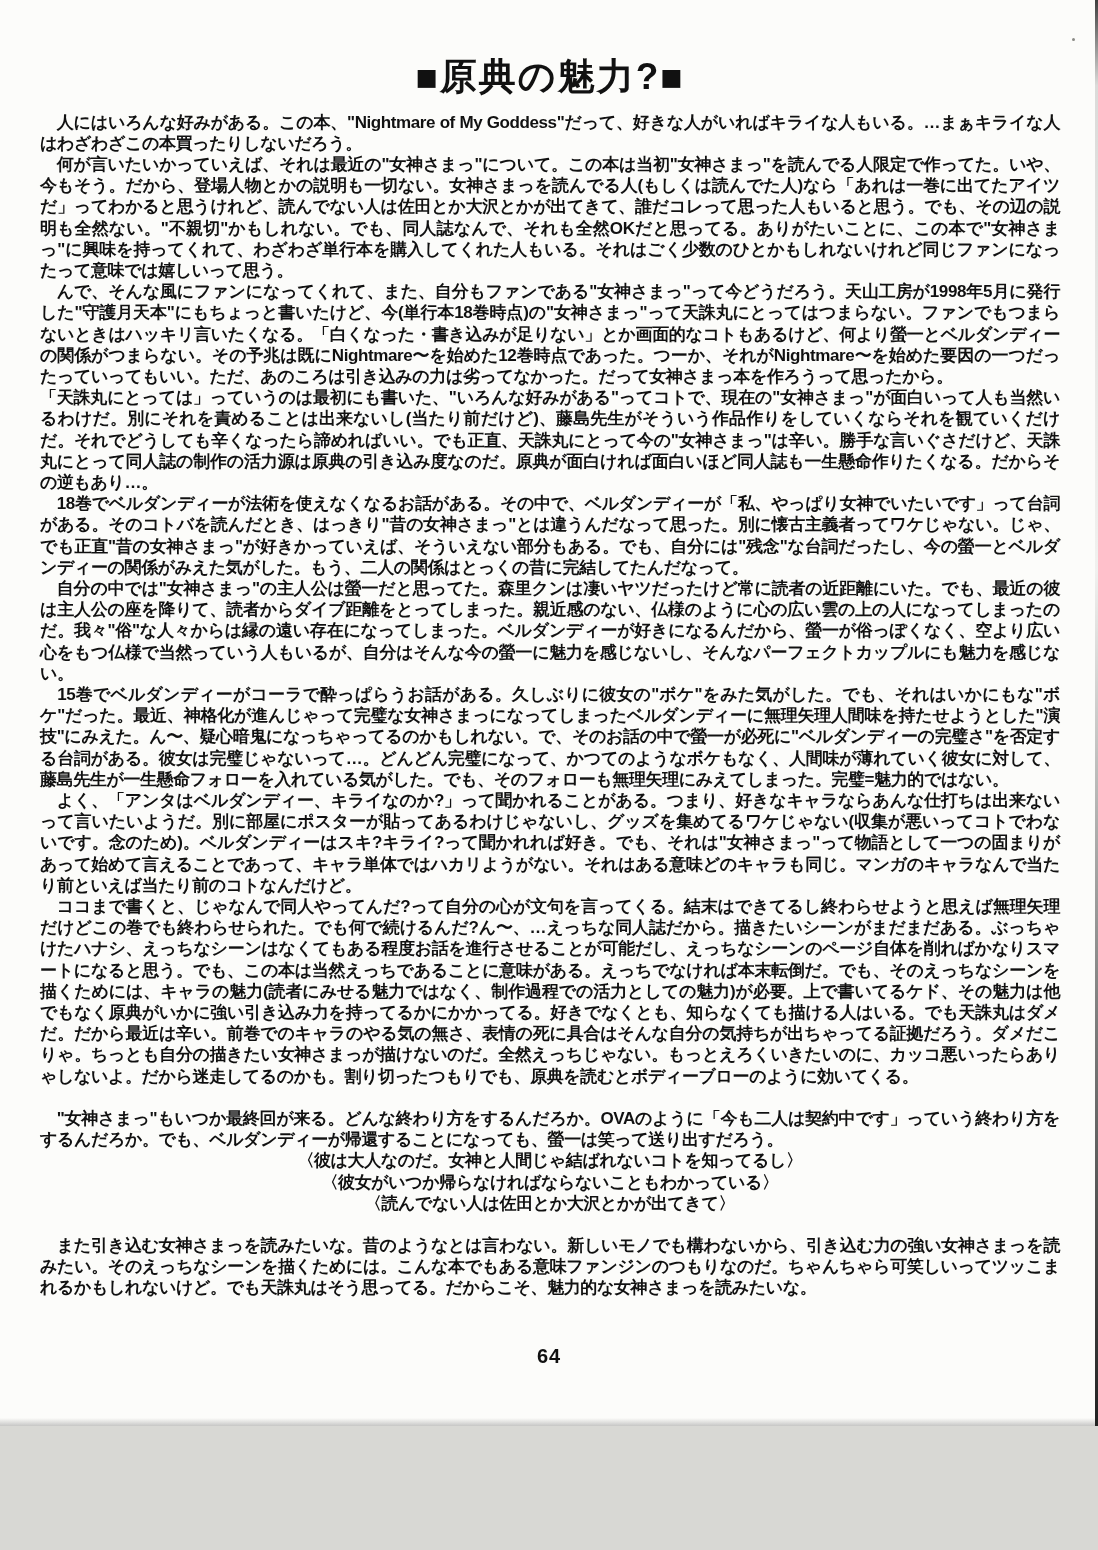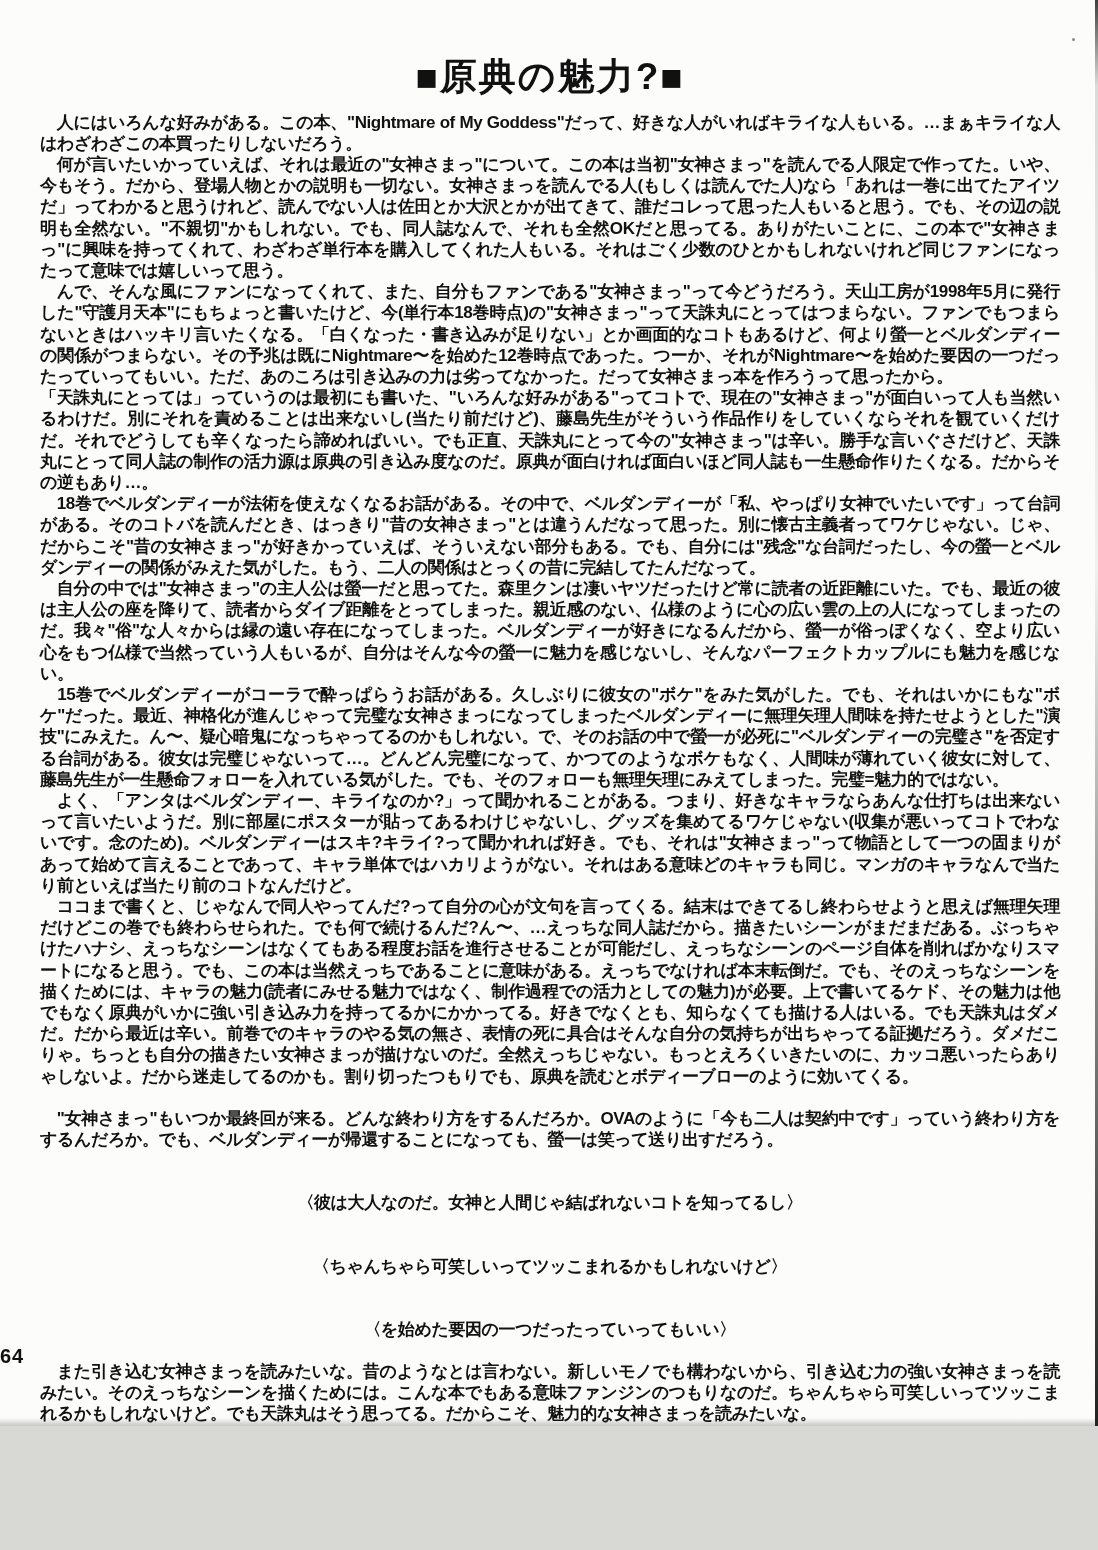--- a/index.html
+++ b/index.html
@@ -26,25 +26,26 @@
   .body-text{margin:0;}
   .para{
     margin:0;
     font-size:17px;
     line-height:21.2px;
     font-weight:bold;
     letter-spacing:-0.4px;
     text-align:justify;
     text-justify:inter-ideograph;
   }
-  .para.center{text-align:center;margin-top:42px;}
+  .para.center{text-align:center;}
   .para.gap1{margin-top:21px;}
   .footer{
     position:absolute;
     left:0;right:0;bottom:58px;
+    text-align:center;
     font-size:20px;
     font-weight:bold;
     letter-spacing:1px;
   }
   
   .edge-right{
     position:absolute;top:0;right:0;width:3px;height:100%;
     background:linear-gradient(180deg,
       rgba(30,30,30,.85) 0%, rgba(30,30,30,.15) 6%,
       rgba(30,30,30,.05) 40%, rgba(30,30,30,.55) 70%,
@@ -71,37 +72,37 @@
   <div class="body-text">
 
       <p class="para">　人にはいろんな好みがある。この本、"Nightmare of My Goddess"だって、好きな人がいればキライな人もいる。…まぁキライな人はわざわざこの本買ったりしないだろう。</p>
 
       <p class="para">　何が言いたいかっていえば、それは最近の"女神さまっ"について。この本は当初"女神さまっ"を読んでる人限定で作ってた。いや、今もそう。だから、登場人物とかの説明も一切ない。女神さまっを読んでる人(もしくは読んでた人)なら「あれは一巻に出てたアイツだ」ってわかると思うけれど、読んでない人は佐田とか大沢とかが出てきて、誰だコレって思った人もいると思う。でも、その辺の説明も全然ない。"不親切"かもしれない。でも、同人誌なんで、それも全然OKだと思ってる。ありがたいことに、この本で"女神さまっ"に興味を持ってくれて、わざわざ単行本を購入してくれた人もいる。それはごく少数のひとかもしれないけれど同じファンになったって意味では嬉しいって思う。</p>
 
       <p class="para">　んで、そんな風にファンになってくれて、また、自分もファンである"女神さまっ"って今どうだろう。天山工房が1998年5月に発行した"守護月天本"にもちょっと書いたけど、今(単行本18巻時点)の"女神さまっ"って天誅丸にとってはつまらない。ファンでもつまらないときはハッキリ言いたくなる。「白くなった・書き込みが足りない」とか画面的なコトもあるけど、何より螢一とベルダンディーの関係がつまらない。その予兆は既にNightmare〜を始めた12巻時点であった。つーか、それがNightmare〜を始めた要因の一つだったっていってもいい。ただ、あのころは引き込みの力は劣ってなかった。だって女神さまっ本を作ろうって思ったから。</p>
 
       <p class="para">「天誅丸にとっては」っていうのは最初にも書いた、"いろんな好みがある"ってコトで、現在の"女神さまっ"が面白いって人も当然いるわけだ。別にそれを責めることは出来ないし(当たり前だけど)、藤島先生がそういう作品作りをしていくならそれを観ていくだけだ。それでどうしても辛くなったら諦めればいい。でも正直、天誅丸にとって今の"女神さまっ"は辛い。勝手な言いぐさだけど、天誅丸にとって同人誌の制作の活力源は原典の引き込み度なのだ。原典が面白ければ面白いほど同人誌も一生懸命作りたくなる。だからその逆もあり…。</p>
 
-      <p class="para">　18巻でベルダンディーが法術を使えなくなるお話がある。その中で、ベルダンディーが「私、やっぱり女神でいたいです」って台詞がある。そのコトバを読んだとき、はっきり"昔の女神さまっ"とは違うんだなって思った。別に懐古主義者ってワケじゃない。じゃ、だからこそ"昔の女神さまっ"が好きかっていえば、そういえない部分もある。でも、自分には"残念"な台詞だったし、今の螢一とベルダンディーの関係がみえた気がした。もう、二人の関係はとっくの昔に完結してたんだなって。</p>
+      <p class="para">　18巻でベルダンディーが法術を使えなくなるお話がある。その中で、ベルダンディーが「私、やっぱり女神でいたいです」って台詞がある。そのコトバを読んだとき、はっきり"昔の女神さまっ"とは違うんだなって思った。別に懐古主義者ってワケじゃない。じゃ、でも正直"昔の女神さまっ"が好きかっていえば、そういえない部分もある。でも、自分には"残念"な台詞だったし、今の螢一とベルダンディーの関係がみえた気がした。もう、二人の関係はとっくの昔に完結してたんだなって。</p>
 
       <p class="para">　自分の中では"女神さまっ"の主人公は螢一だと思ってた。森里クンは凄いヤツだったけど常に読者の近距離にいた。でも、最近の彼は主人公の座を降りて、読者からダイブ距離をとってしまった。親近感のない、仏様のように心の広い雲の上の人になってしまったのだ。我々"俗"な人々からは縁の遠い存在になってしまった。ベルダンディーが好きになるんだから、螢一が俗っぽくなく、空より広い心をもつ仏様で当然っていう人もいるが、自分はそんな今の螢一に魅力を感じないし、そんなパーフェクトカップルにも魅力を感じない。</p>
 
       <p class="para">　15巻でベルダンディーがコーラで酔っぱらうお話がある。久しぶりに彼女の"ボケ"をみた気がした。でも、それはいかにもな"ボケ"だった。最近、神格化が進んじゃって完璧な女神さまっになってしまったベルダンディーに無理矢理人間味を持たせようとした"演技"にみえた。ん〜、疑心暗鬼になっちゃってるのかもしれない。で、そのお話の中で螢一が必死に"ベルダンディーの完璧さ"を否定する台詞がある。彼女は完璧じゃないって…。どんどん完璧になって、かつてのようなボケもなく、人間味が薄れていく彼女に対して、藤島先生が一生懸命フォローを入れている気がした。でも、そのフォローも無理矢理にみえてしまった。完璧=魅力的ではない。</p>
 
       <p class="para">　よく、「アンタはベルダンディー、キライなのか?」って聞かれることがある。つまり、好きなキャラならあんな仕打ちは出来ないって言いたいようだ。別に部屋にポスターが貼ってあるわけじゃないし、グッズを集めてるワケじゃない(収集が悪いってコトでわないです。念のため)。ベルダンディーはスキ?キライ?って聞かれれば好き。でも、それは"女神さまっ"って物語として一つの固まりがあって始めて言えることであって、キャラ単体ではハカリようがない。それはある意味どのキャラも同じ。マンガのキャラなんで当たり前といえば当たり前のコトなんだけど。</p>
 
       <p class="para">　ココまで書くと、じゃなんで同人やってんだ?って自分の心が文句を言ってくる。結末はできてるし終わらせようと思えば無理矢理だけどこの巻でも終わらせられた。でも何で続けるんだ?ん〜、…えっちな同人誌だから。描きたいシーンがまだまだある。ぶっちゃけたハナシ、えっちなシーンはなくてもある程度お話を進行させることが可能だし、えっちなシーンのページ自体を削ればかなりスマートになると思う。でも、この本は当然えっちであることに意味がある。えっちでなければ本末転倒だ。でも、そのえっちなシーンを描くためには、キャラの魅力(読者にみせる魅力ではなく、制作過程での活力としての魅力)が必要。上で書いてるケド、その魅力は他でもなく原典がいかに強い引き込み力を持ってるかにかかってる。好きでなくとも、知らなくても描ける人はいる。でも天誅丸はダメだ。だから最近は辛い。前巻でのキャラのやる気の無さ、表情の死に具合はそんな自分の気持ちが出ちゃってる証拠だろう。ダメだこりゃ。ちっとも自分の描きたい女神さまっが描けないのだ。全然えっちじゃない。もっとえろくいきたいのに、カッコ悪いったらありゃしないよ。だから迷走してるのかも。割り切ったつもりでも、原典を読むとボディーブローのように効いてくる。</p>
 
       <p class="para gap1">　"女神さまっ"もいつか最終回が来る。どんな終わり方をするんだろか。OVAのように「今も二人は契約中です」っていう終わり方をするんだろか。でも、ベルダンディーが帰還することになっても、螢一は笑って送り出すだろう。</p>
 
       <p class="para center">〈彼は大人なのだ。女神と人間じゃ結ばれないコトを知ってるし〉</p>
 
-      <p class="para center">〈ちゃんちゃら可笑しいってツッこまれるかもしれないけど〉</p>
+      <p class="para center">〈彼女がいつか帰らなければならないこともわかっている〉</p>
 
-      <p class="para center">〈を始めた要因の一つだったっていってもいい〉</p>
+      <p class="para center">〈読んでない人は佐田とか大沢とかが出てきて〉</p>
 
 
       <p class="para gap1">　また引き込む女神さまっを読みたいな。昔のようなとは言わない。新しいモノでも構わないから、引き込む力の強い女神さまっを読みたい。そのえっちなシーンを描くためには。こんな本でもある意味ファンジンのつもりなのだ。ちゃんちゃら可笑しいってツッこまれるかもしれないけど。でも天誅丸はそう思ってる。だからこそ、魅力的な女神さまっを読みたいな。</p>
 
     </div>
 
   <div class="footer">64</div>
 
   <div class="edge-right"></div>
   <div class="speck-tr"></div>

